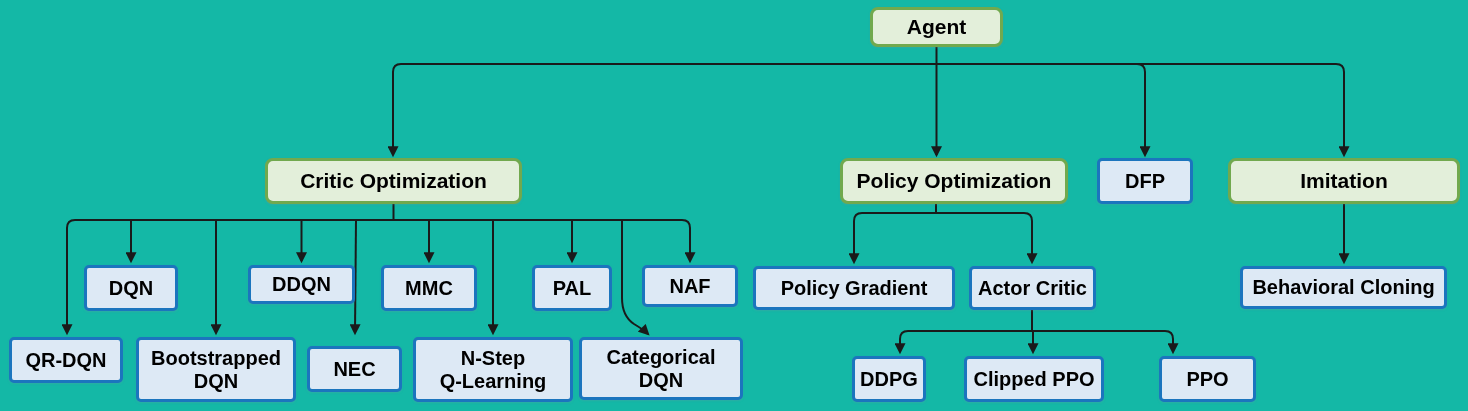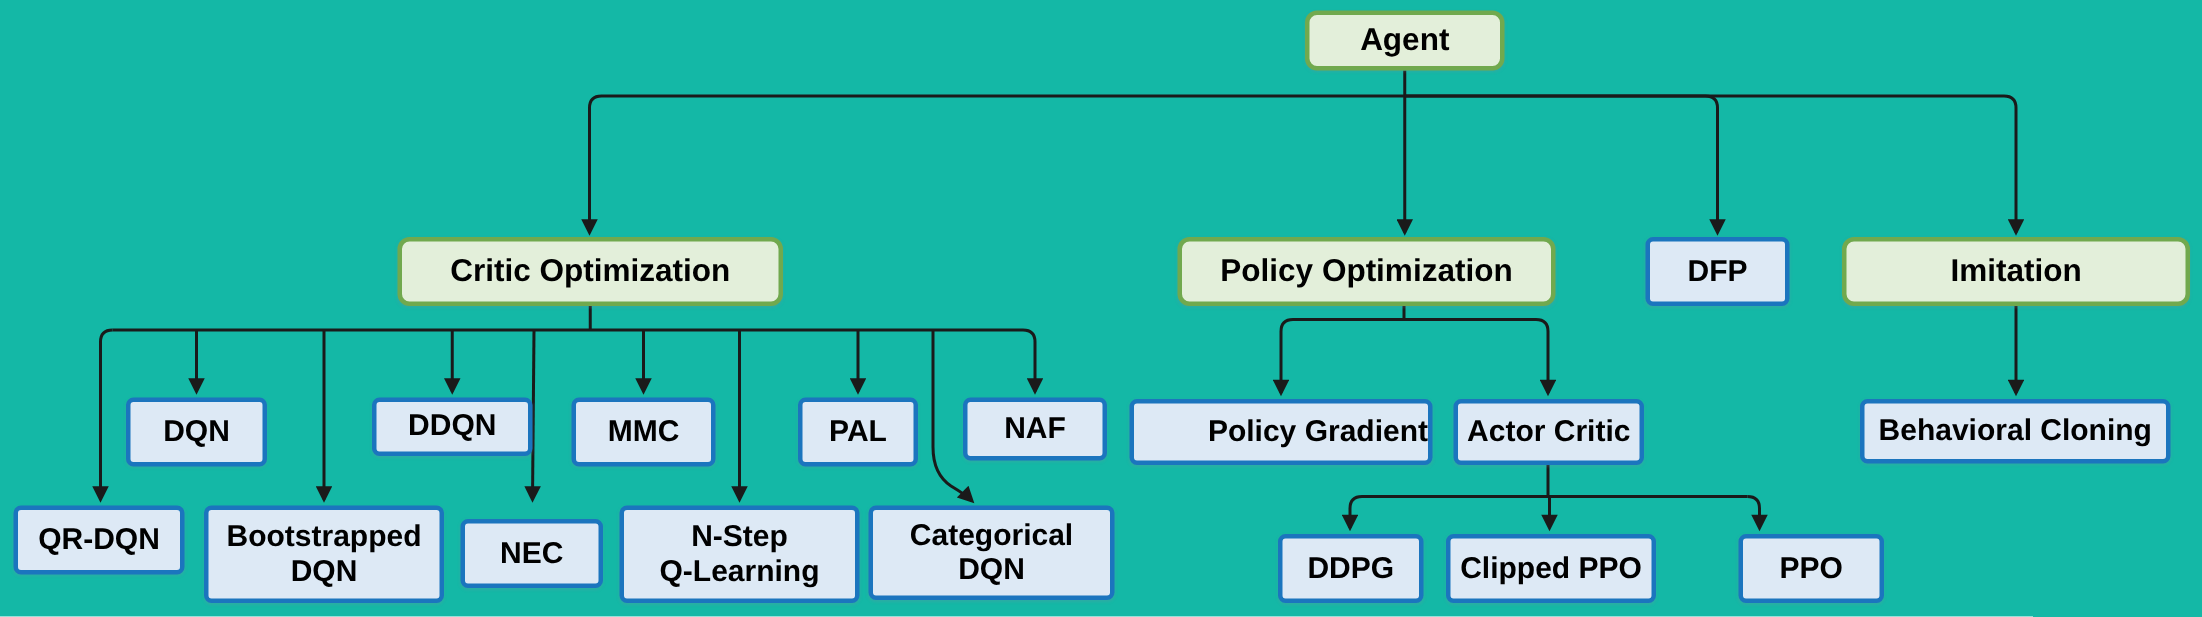--- a/index.html
+++ b/index.html
@@ -89,36 +89,36 @@
         <path d="M1032 310 L1032 331" class="edge"></path>
         <path d="M908 331 L1165 331" class="edge"></path>
         <path d="M908 331 Q900 331 900 339 L900 352" class="edge" marker-end="url(#arrowhead)"></path>
         <path d="M1033 331 L1033 352" class="edge" marker-end="url(#arrowhead)"></path>
         <path d="M1165 331 Q1173 331 1173 339 L1173 352" class="edge" marker-end="url(#arrowhead)"></path>
       </g>
   </svg>
   <div id="nodes">
       <div class="node green" style="left: 870px; top: 7px; width: 133px; height: 40px;"><span>Agent</span></div>
       <div class="node green" style="left: 265px; top: 158px; width: 257px; height: 46px;"><span>Critic Optimization</span></div>
-      <div class="node green" style="left: 785px; top: 158px; width: 252px; height: 46px;"><span>Policy Optimization</span></div>
+      <div class="node green" style="left: 840px; top: 158px; width: 228px; height: 46px;"><span>Policy Optimization</span></div>
       <div class="node blue" style="left: 1097px; top: 158px; width: 96px; height: 46px;"><span>DFP</span></div>
       <div class="node green" style="left: 1228px; top: 158px; width: 232px; height: 46px;"><span>Imitation</span></div>
       <div class="node blue" style="left: 84px; top: 265px; width: 94px; height: 46px;"><span>DQN</span></div>
       <div class="node blue" style="left: 248px; top: 265px; width: 107px; height: 39px;"><span>DDQN</span></div>
       <div class="node blue" style="left: 381px; top: 265px; width: 96px; height: 46px;"><span>MMC</span></div>
       <div class="node blue" style="left: 532px; top: 265px; width: 80px; height: 46px;"><span>PAL</span></div>
       <div class="node blue" style="left: 642px; top: 265px; width: 96px; height: 42px;"><span>NAF</span></div>
-      <div class="node blue" style="left: 753px; top: 266px; width: 202px; height: 44px; justify-content: flex-end;"><span>Policy Gradient</span></div>
+      <div class="node blue" style="left: 753px; top: 266px; width: 202px; height: 44px;"><span>Policy Gradient</span></div>
       <div class="node blue" style="left: 969px; top: 266px; width: 127px; height: 44px;"><span>Actor Critic</span></div>
       <div class="node blue" style="left: 1240px; top: 266px; width: 207px; height: 43px;"><span>Behavioral Cloning</span></div>
       <div class="node blue" style="left: 9px; top: 337px; width: 114px; height: 46px;"><span>QR-DQN</span></div>
       <div class="node blue" style="left: 136px; top: 337px; width: 160px; height: 65px;"><span>Bootstrapped
 DQN</span></div>
       <div class="node blue" style="left: 307px; top: 346px; width: 95px; height: 46px;"><span>NEC</span></div>
       <div class="node blue" style="left: 413px; top: 337px; width: 160px; height: 65px;"><span>N-Step
 Q-Learning</span></div>
       <div class="node blue" style="left: 579px; top: 337px; width: 164px; height: 63px;"><span>Categorical
 DQN</span></div>
-      <div class="node blue" style="left: 852px; top: 356px; width: 97px; height: 46px;"><span>DDPG</span></div>
+      <div class="node blue" style="left: 852px; top: 356px; width: 74px; height: 46px;"><span>DDPG</span></div>
       <div class="node blue" style="left: 964px; top: 356px; width: 140px; height: 46px;"><span>Clipped PPO</span></div>
       <div class="node blue" style="left: 1125px; top: 356px; width: 97px; height: 46px; margin-left: 34px;"><span>PPO</span></div>
     </div>
 </div>
 
 </body></html>

